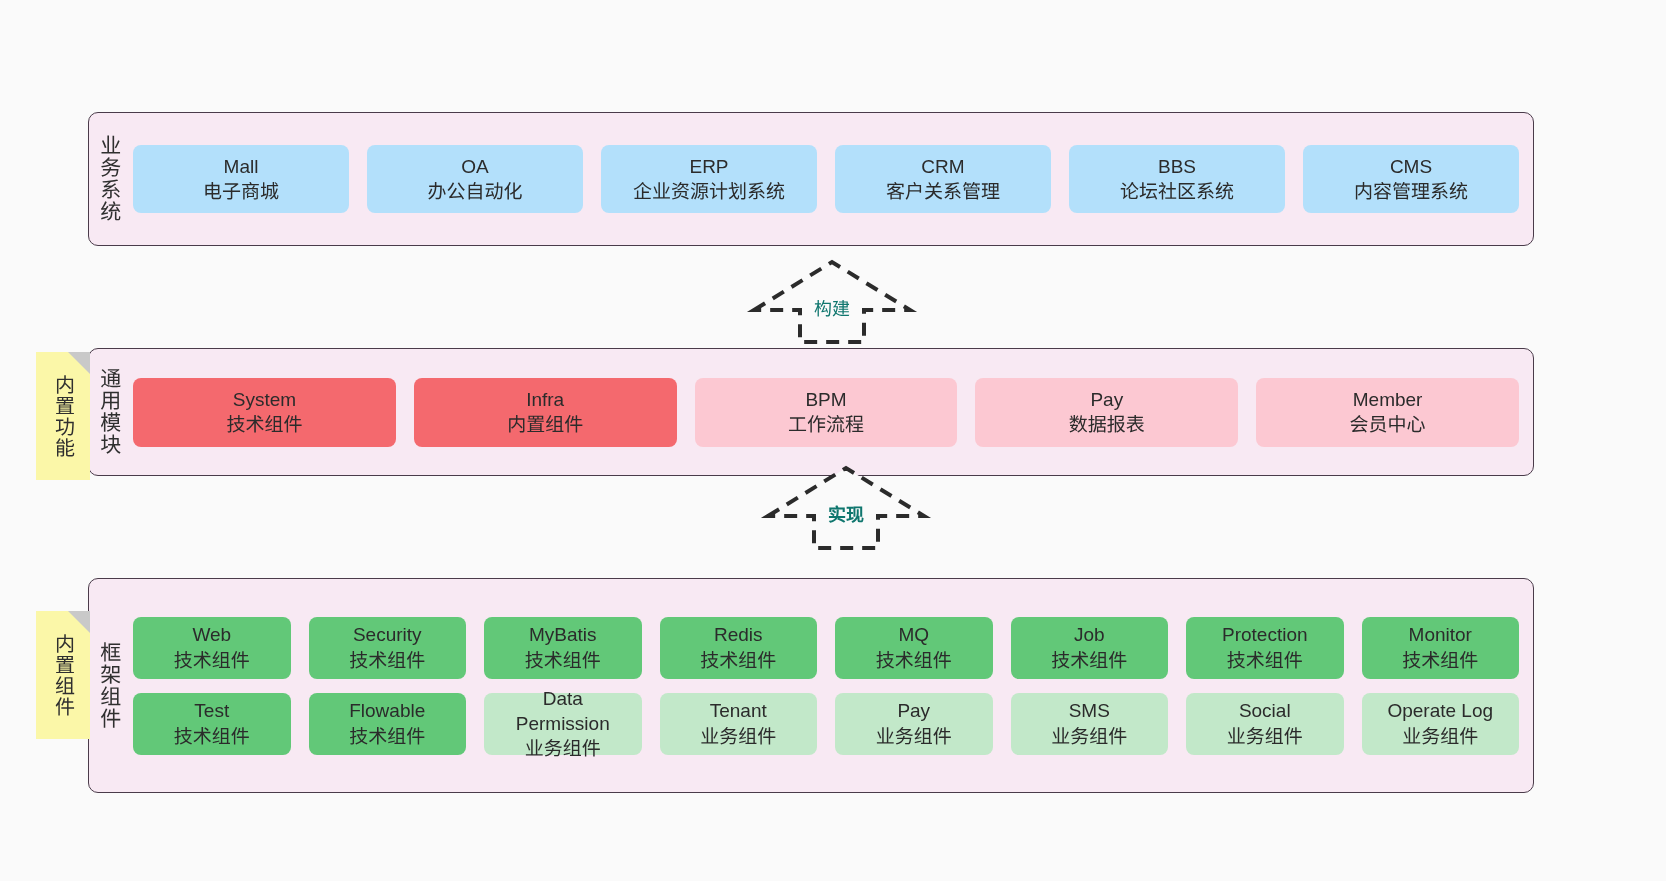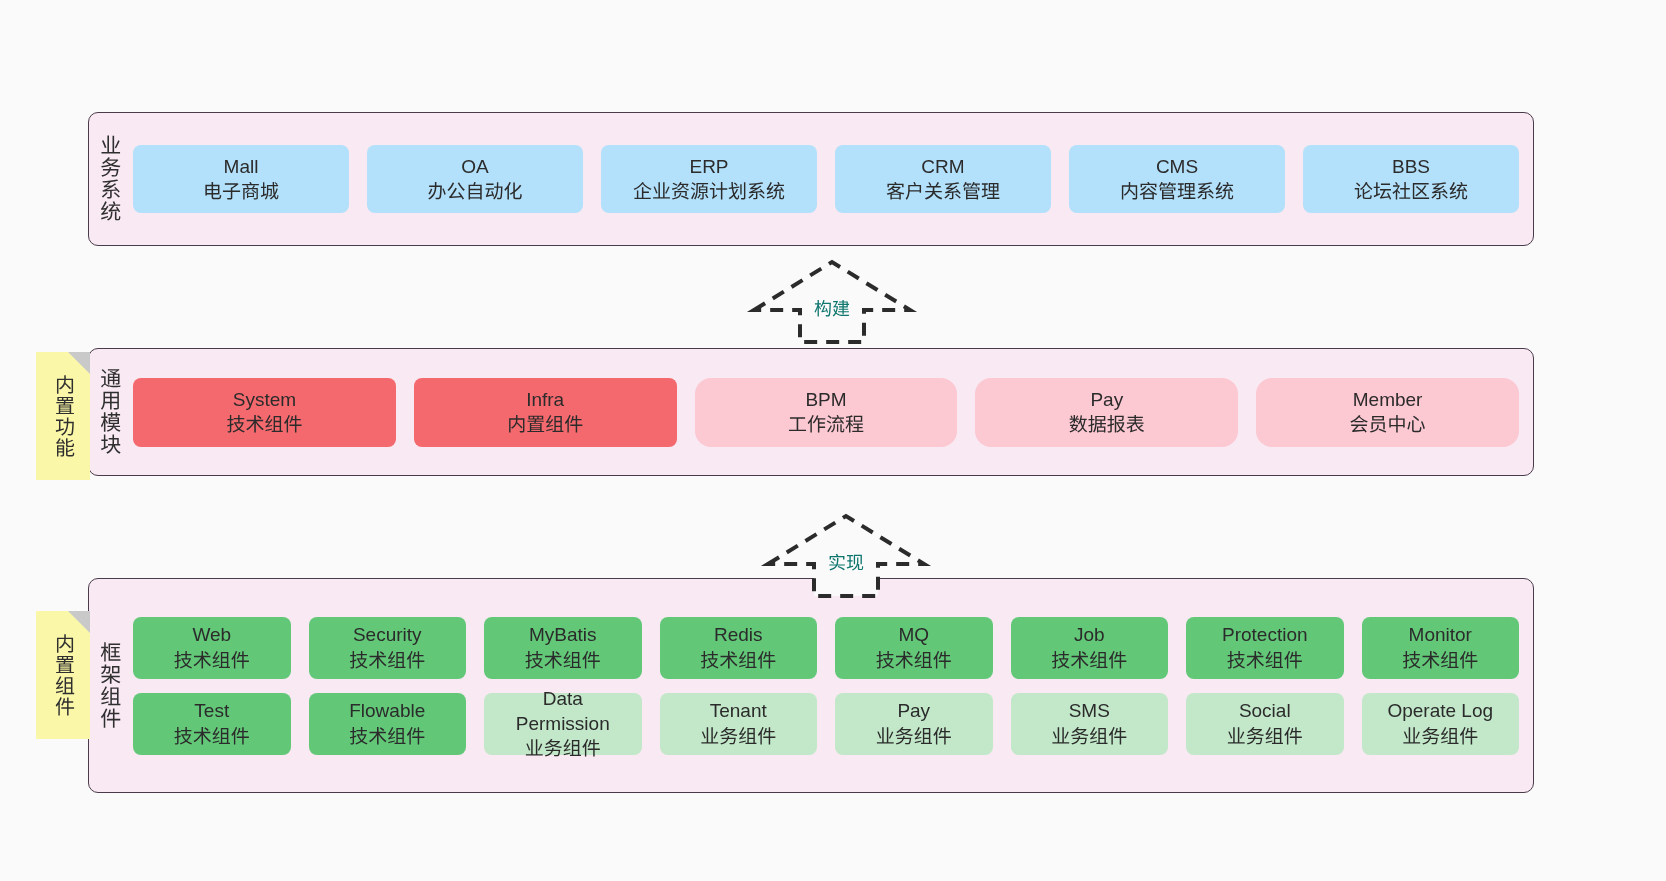--- a/index.html
+++ b/index.html
@@ -83,21 +83,21 @@
     padding: 6px 16px;
     min-width: 0;
   }
   .node .n-en { white-space: nowrap; }
   .node .n-cn { white-space: nowrap; }
   .node.wrap .n-en { white-space: normal; }
 
   
   .c-blue        { background: #b3e0fb; }
   .c-red         { background: #f4696e; }
-  .c-pink        { background: #fcc8d2; border-radius: 16px; }
+  .c-pink        { background: #fcc8d2; }
   .c-green-dark  { background: #62c878; }
   .c-green-light { background: #c2e8c9; }
 
   
   #layer-business { left: 88px;  top: 112px; width: 1446px; height: 134px; }
   #layer-common   { left: 88px;  top: 348px; width: 1446px; height: 128px; }
   #layer-framework{ left: 88px;  top: 578px; width: 1446px; height: 215px; }
 
   #layer-business  .node { height: 68px; }
   #layer-common    .node { height: 69px; }
@@ -130,21 +130,21 @@
     height: 0;
     border-top: 22px solid #c9c9c9;
     border-left: 22px solid transparent;
   }
   #sticky-function  { left: 36px; top: 352px; height: 128px; }
   #sticky-component { left: 36px; top: 611px; height: 128px; }
 
   
   .arrow { position: absolute; z-index: 3; }
   #arrow-build    { left: 752px; top: 258px; width: 160px; height: 86px; }
-  #arrow-realize  { left: 766px; top: 512px; width: 160px; height: 86px; }
+  #arrow-realize  { left: 766px; top: 464px; width: 160px; height: 86px; font-weight: bold; }
   .arrow svg { display: block; width: 100%; height: 100%; overflow: visible; }
   .arrow-label {
     position: absolute;
     font-size: 18px;
     color: #0f766e;
     background: transparent;
     white-space: nowrap;
     user-select: none;
   }
   #arrow-build .arrow-label   { left: 62px; top: 36px; }
@@ -169,26 +169,26 @@
         </div>
         <div class="node c-blue">
           <span class="n-en">ERP</span>
           <span class="n-cn">企业资源计划系统</span>
         </div>
         <div class="node c-blue">
           <span class="n-en">CRM</span>
           <span class="n-cn">客户关系管理</span>
         </div>
         <div class="node c-blue">
+          <span class="n-en">BBS</span>
+          <span class="n-cn">论坛社区系统</span>
+        </div>
+        <div class="node c-blue">
           <span class="n-en">CMS</span>
           <span class="n-cn">内容管理系统</span>
-        </div>
-        <div class="node c-blue">
-          <span class="n-en">BBS</span>
-          <span class="n-cn">论坛社区系统</span>
         </div>
       </div>
     </div>
   </div>
 
   <div class="arrow" id="arrow-build">
     <svg viewBox="0 0 160 86" preserveAspectRatio="none">
       <path d="M 2 52 L 80 4 L 158 52 L 112 52 L 112 84 L 48 84 L 48 52 Z" fill="#fafafa" stroke="#2b2b2b" stroke-width="4" stroke-dasharray="13 9" stroke-linejoin="miter"></path>
     </svg>
     <span class="arrow-label">构建</span>

